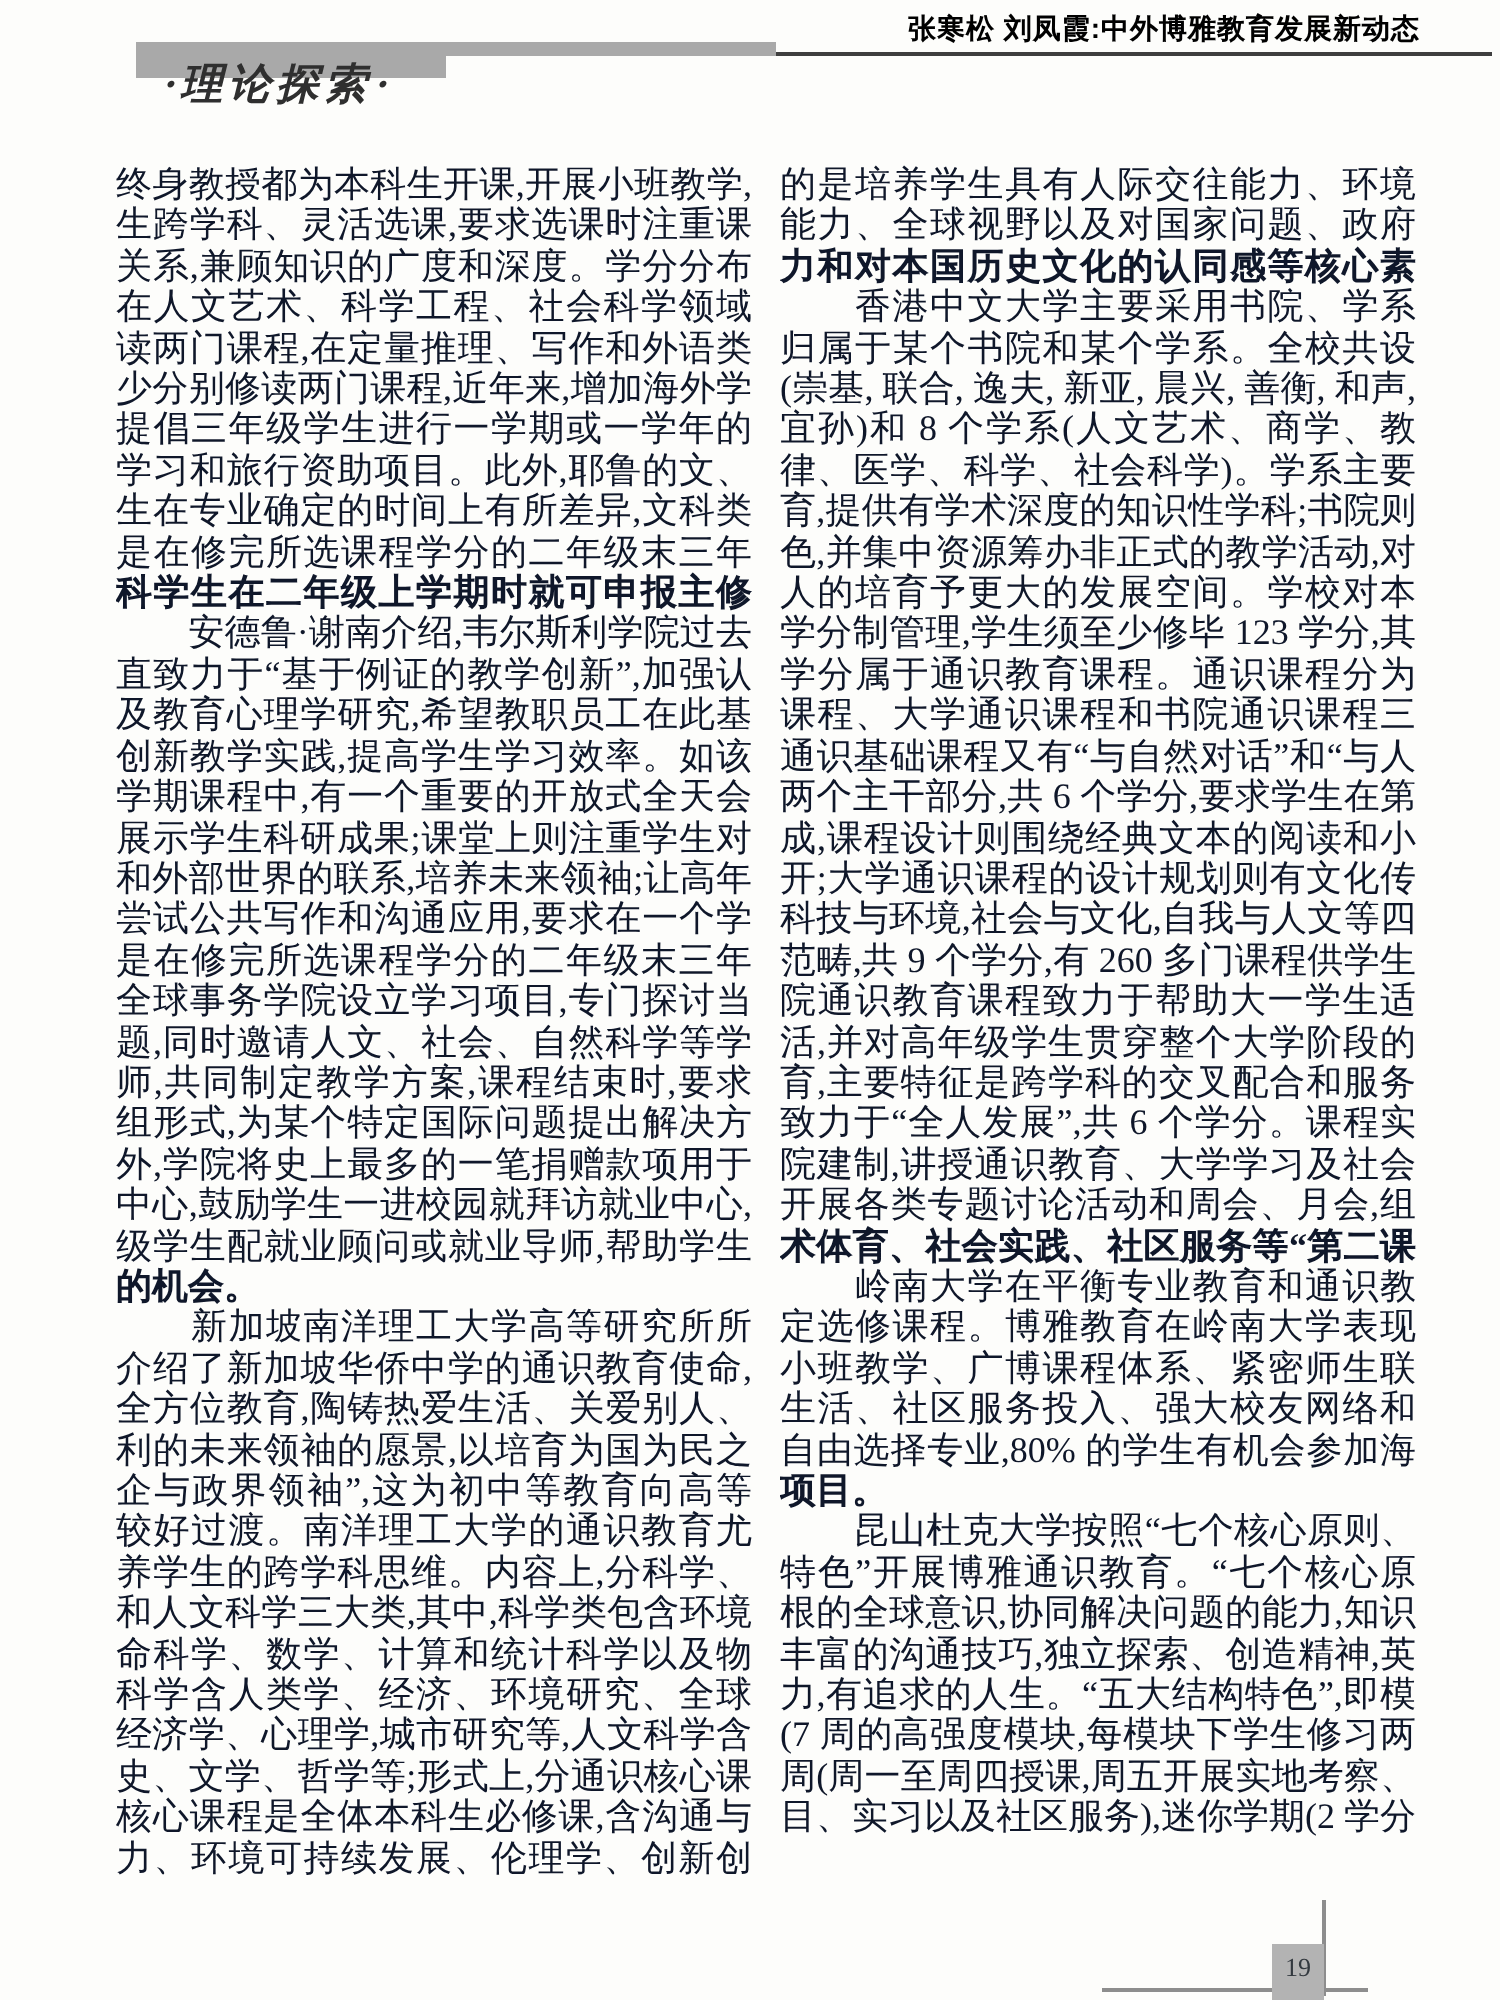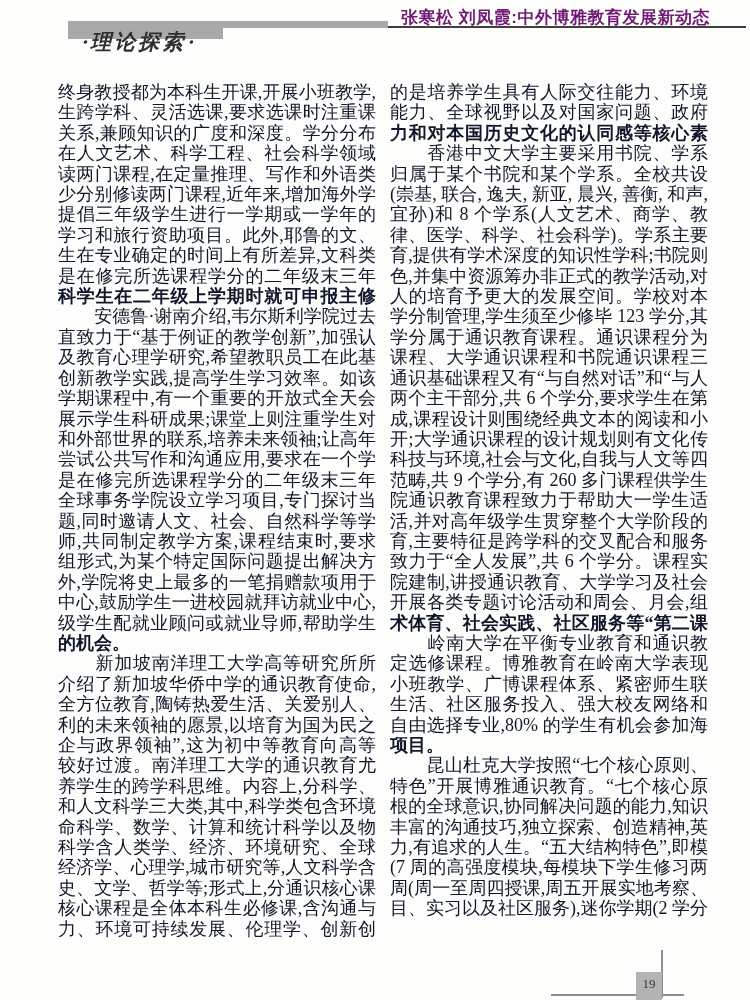--- a/index.html
+++ b/index.html
@@ -5,21 +5,21 @@
   html,body{margin:0;padding:0;}
   body{
     width:750px;height:1000px;position:relative;overflow:hidden;
     background:#fdfdfb;
     font-family:"Liberation Serif","DejaVu Serif",serif;
   }
   
   .running-title{
     position:absolute;top:6px;right:40px;
     font-family:"Liberation Sans","DejaVu Sans",sans-serif;
-    font-size:17px;font-weight:700;color:#701a75;letter-spacing:.5px;
+    font-size:14px;font-weight:700;color:#000000;letter-spacing:.5px;
     white-space:nowrap;
   }
   .header-rule{
     position:absolute;left:388px;top:25.5px;width:358px;height:2.6px;
     background:#3f3f3f;
   }
   .banner-bar-a{
     position:absolute;left:68px;top:21px;width:155px;height:18px;
     background:#a9a9a9;
   }

